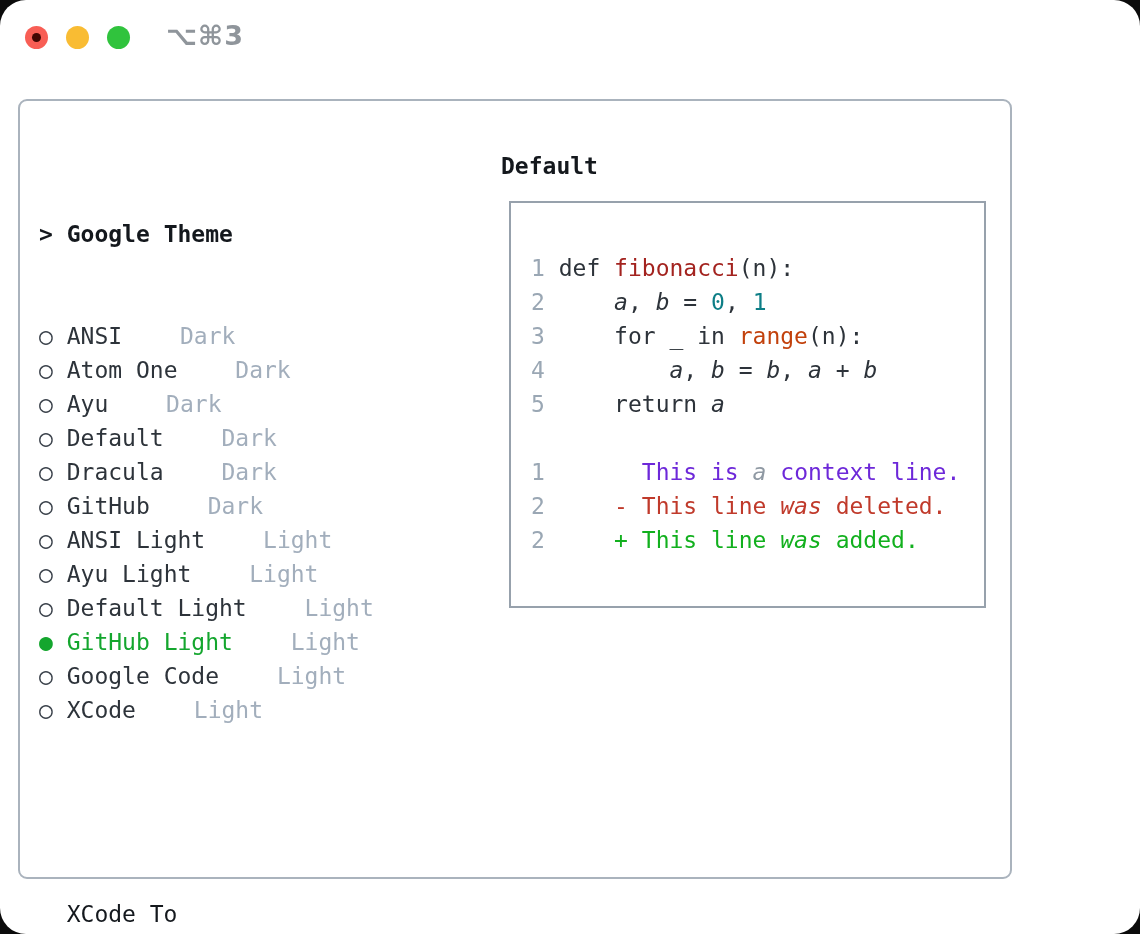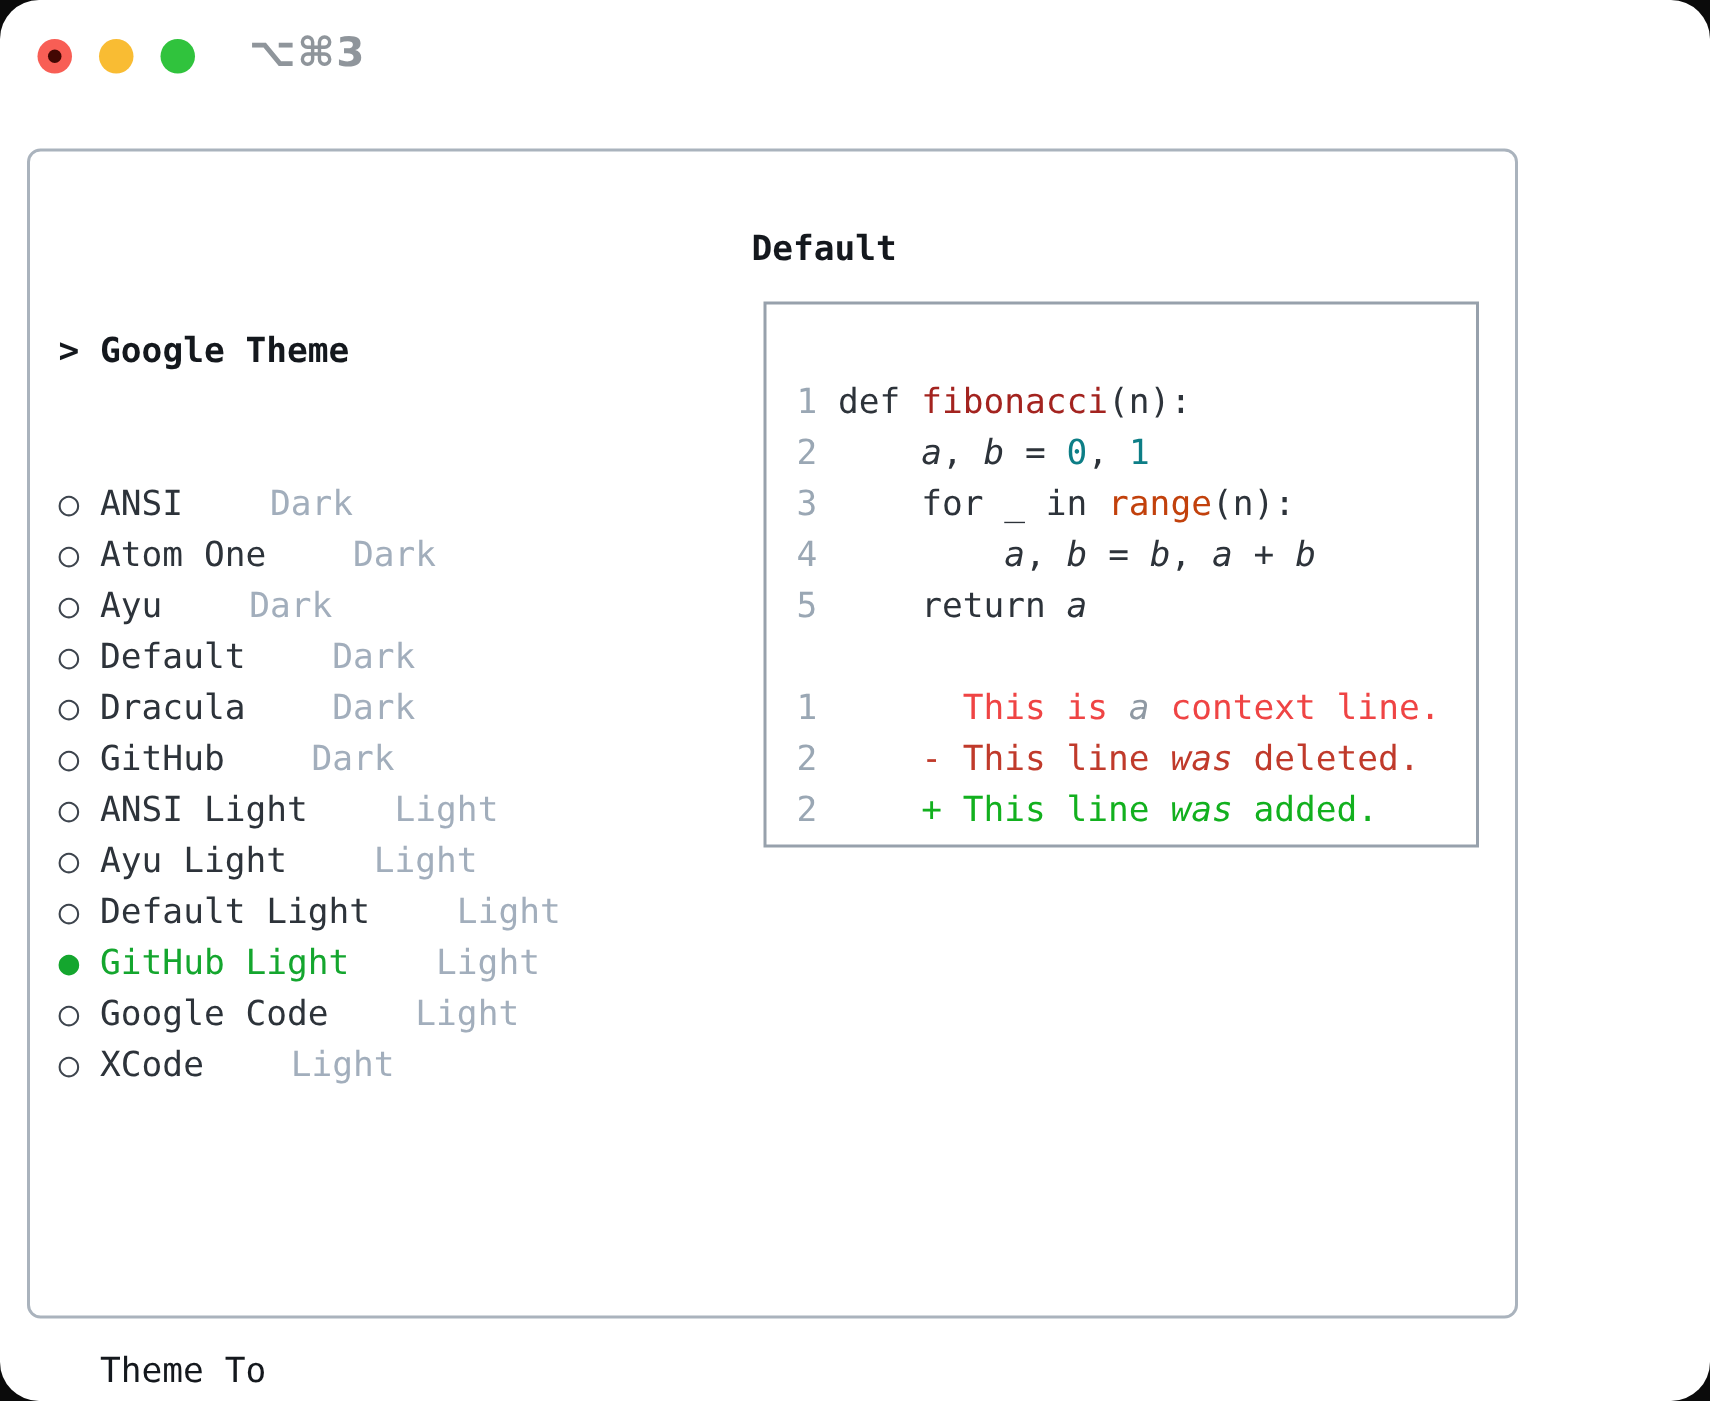--- a/index.html
+++ b/index.html
@@ -34,34 +34,34 @@
   .t-name{color:#2d333a;}
   .t-variant{color:#a2aebc;margin-left:44px;}
   .selected .marker,.selected .t-name{color:#14a62e;}
   .apply-hdr{padding-left:2ch;color:#14181d;}
   
   .preview-label{
     position:absolute;left:481px;top:48px;height:34px;line-height:34px;
     font-size:23px;font-weight:bold;color:#14181d;
   }
   .preview-box{
-    position:absolute;left:489px;top:100px;width:477px;height:364px;
+    position:absolute;left:489px;top:100px;width:477px;height:407px;
     border:2px solid #97a1ac;box-sizing:border-box;overflow:hidden;
   }
   .preview-code{
     padding:48px 0 0 20px;font-size:23px;line-height:34px;white-space:pre;
   }
   .pline{height:34px;}
   .lnum{color:#9aa7b4;}
   .tok-plain{color:#2d333a;}
   .tok-fn{color:#a3231f;}
   .tok-num{color:#0d7e86;}
   .tok-builtin{color:#c2410c;}
   .tok-var{color:#2d333a;font-style:italic;}
-  .tok-ctx{color:#ef4444;}
+  .tok-ctx{color:#6d28d9;}
   .tok-ctx-i{color:#8f99a3;font-style:italic;}
   .tok-del{color:#c03a2b;}
   .tok-del-i{color:#c03a2b;font-style:italic;}
   .tok-add{color:#12b01e;margin-top:33px;}
   .tok-add-i{color:#12b01e;font-style:italic;}
 </style>
 </head>
 <body>
 
 <div class="window">
@@ -74,21 +74,21 @@
     <span class="light light-green"></span>
     <span class="win-title">⌥⌘3</span>
   </div>
 
   <div class="panel">
 
     <div class="leftcol">
       <div class="row"><span class="prompt">&gt;</span><span> </span><span class="hdr">Google Theme</span></div>
       <div id="theme-list"><div class="row theme-row"><span class="marker">○</span><span class="t-name"> ANSI</span><span class="t-variant"> Dark</span></div><div class="row theme-row"><span class="marker">○</span><span class="t-name"> Atom One</span><span class="t-variant"> Dark</span></div><div class="row theme-row"><span class="marker">○</span><span class="t-name"> Ayu</span><span class="t-variant"> Dark</span></div><div class="row theme-row"><span class="marker">○</span><span class="t-name"> Default</span><span class="t-variant"> Dark</span></div><div class="row theme-row"><span class="marker">○</span><span class="t-name"> Dracula</span><span class="t-variant"> Dark</span></div><div class="row theme-row"><span class="marker">○</span><span class="t-name"> GitHub</span><span class="t-variant"> Dark</span></div><div class="row theme-row"><span class="marker">○</span><span class="t-name"> ANSI Light</span><span class="t-variant"> Light</span></div><div class="row theme-row"><span class="marker">○</span><span class="t-name"> Ayu Light</span><span class="t-variant"> Light</span></div><div class="row theme-row"><span class="marker">○</span><span class="t-name"> Default Light</span><span class="t-variant"> Light</span></div><div class="row theme-row selected"><span class="marker">●</span><span class="t-name"> GitHub Light</span><span class="t-variant"> Light</span></div><div class="row theme-row"><span class="marker">○</span><span class="t-name"> Google Code</span><span class="t-variant"> Light</span></div><div class="row theme-row"><span class="marker">○</span><span class="t-name"> XCode</span><span class="t-variant"> Light</span></div></div>
       <div class="row"></div>
-      <div class="row apply-hdr">Theme To</div>
+      <div class="row apply-hdr">XCode To</div>
       
       
       
       
     </div>
 
     <div class="preview-label">Default</div>
 
     <div class="preview-box">
       <div class="preview-code" id="preview-lines"><div class="pline"><span class="lnum">1 </span><span class="tok-plain">def </span><span class="tok-fn">fibonacci</span><span class="tok-plain">(n):</span></div><div class="pline"><span class="lnum">2 </span><span class="tok-plain">    </span><span class="tok-var">a</span><span class="tok-plain">, </span><span class="tok-var">b</span><span class="tok-plain"> = </span><span class="tok-num">0</span><span class="tok-plain">, </span><span class="tok-num">1</span></div><div class="pline"><span class="lnum">3 </span><span class="tok-plain">    for _ in </span><span class="tok-builtin">range</span><span class="tok-plain">(n):</span></div><div class="pline"><span class="lnum">4 </span><span class="tok-plain">        </span><span class="tok-var">a</span><span class="tok-plain">, </span><span class="tok-var">b</span><span class="tok-plain"> = </span><span class="tok-var">b</span><span class="tok-plain">, </span><span class="tok-var">a</span><span class="tok-plain"> + </span><span class="tok-var">b</span></div><div class="pline"><span class="lnum">5 </span><span class="tok-plain">    return </span><span class="tok-var">a</span></div><div class="pline"></div><div class="pline"><span class="lnum">1 </span><span class="tok-ctx">      This is </span><span class="tok-ctx-i">a</span><span class="tok-ctx"> context line.</span></div><div class="pline"><span class="lnum">2 </span><span class="tok-del">    - This line </span><span class="tok-del-i">was</span><span class="tok-del"> deleted.</span></div><div class="pline"><span class="lnum">2 </span><span class="tok-add">    + This line </span><span class="tok-add-i">was</span><span class="tok-add"> added.</span></div></div>

